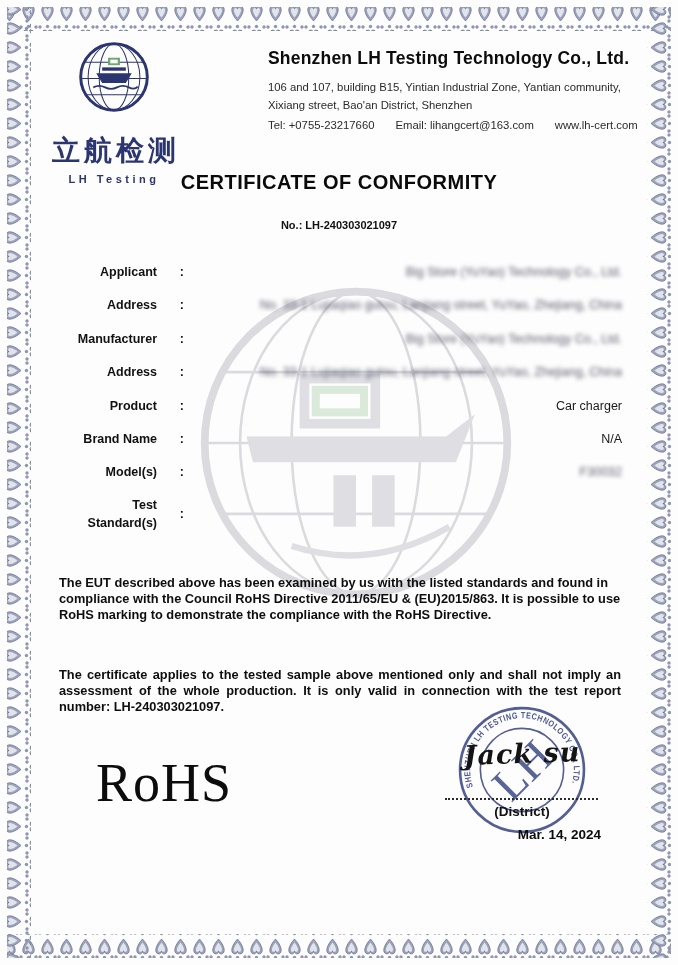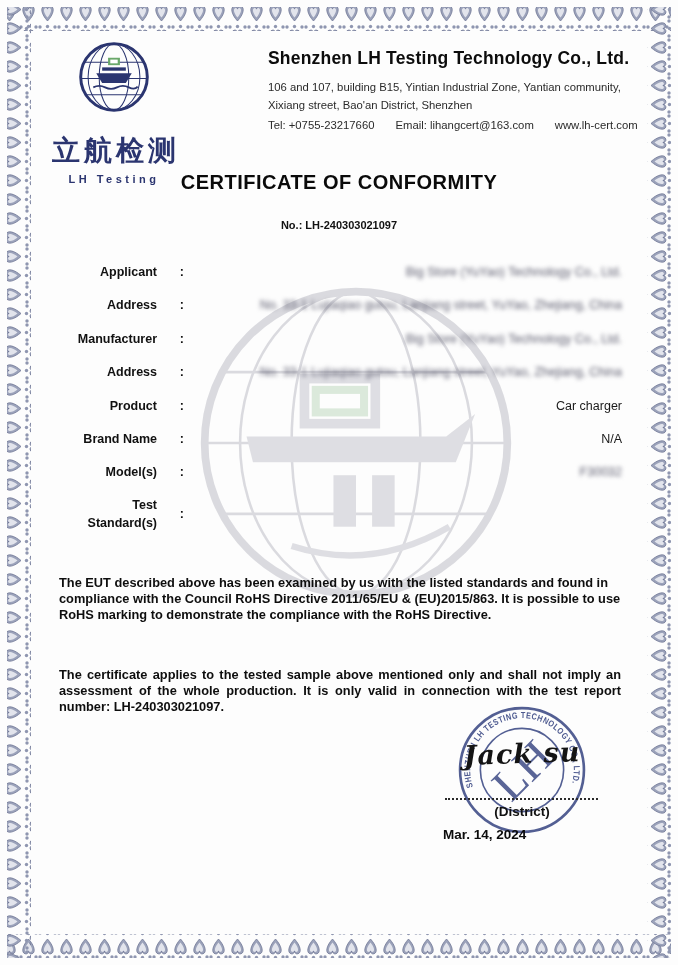--- a/index.html
+++ b/index.html
@@ -54,21 +54,21 @@
 
   .stamp-block { position:absolute; left:443px; top:698px; width:158px; }
   .stamp-svg { position:absolute; left:13px; top:6px; width:132px; height:132px; }
   .signature { position:absolute; left:-10px; top:40px; width:178px; text-align:center;
     font-family:"DejaVu Serif", serif; font-style:italic; font-weight:bold;
     font-size:27px; color:#141414; transform:rotate(-2deg); letter-spacing:1px; }
   .sig-line { position:absolute; left:2px; top:88px; width:153px;
     border-bottom:2.5px dotted #2a2a2a; height:14px; }
   .signer-title { position:absolute; left:0; top:106px; width:158px; text-align:center;
     font-size:13.5px; font-weight:bold; color:#111; }
-  .issue-date { position:absolute; left:0; top:129px; width:158px; text-align:left;
+  .issue-date { position:absolute; left:0; top:129px; width:158px; text-align:right;
     font-size:13.5px; font-weight:bold; color:#0c0c0c; }
 </style>
 </head>
 <body>
 
 <div class="page">
 
   <svg class="border-svg" width="678" height="965" aria-hidden="true">
     <defs>
       <g id="heart-tile">
@@ -185,20 +185,21 @@
     </div>
     <div class="f-row row-std">
       <div class="f-label">Test Standard(s)</div>
       <div class="f-colon">:</div>
     </div>
   </div>
 
   <div class="para para1">The EUT described above has been examined by us with the listed standards and found in compliance with the Council RoHS Directive 2011/65/EU &amp; (EU)2015/863. It is possible to use RoHS marking to demonstrate the compliance with the RoHS Directive.</div>
   <div class="para para2">The certificate applies to the tested sample above mentioned only and shall not imply an assessment of the whole production. It is only valid in connection with the test report number: LH-240303021097.</div>
 
+  <div class="rohs-mark">RoHS</div>
 
   <div class="stamp-block">
     <svg class="stamp-svg" viewBox="0 0 130 130" aria-hidden="true">
       <circle cx="65" cy="65" r="61" fill="none" stroke="#44518a" stroke-width="2.6" opacity="0.92"></circle>
       <circle cx="65" cy="65" r="41" fill="none" stroke="#44518a" stroke-width="1.6" opacity="0.92"></circle>
       <path id="ringPath" d="M 16.8 81.6 A 51 51 0 1 1 113.2 81.6" fill="none"></path>
       <text font-size="8.6" font-weight="bold" fill="#44518a" letter-spacing="0.6" opacity="0.95">
         <textPath href="#ringPath" startOffset="0" textLength="190" lengthAdjust="spacingAndGlyphs">SHENZHEN LH TESTING TECHNOLOGY CO., LTD.</textPath>
       </text>
       <text x="65" y="65" font-family="Liberation Serif, serif" font-size="46" fill="#44518a" text-anchor="middle" dominant-baseline="central" transform="rotate(-45 65 65)" opacity="0.88">LH</text>

